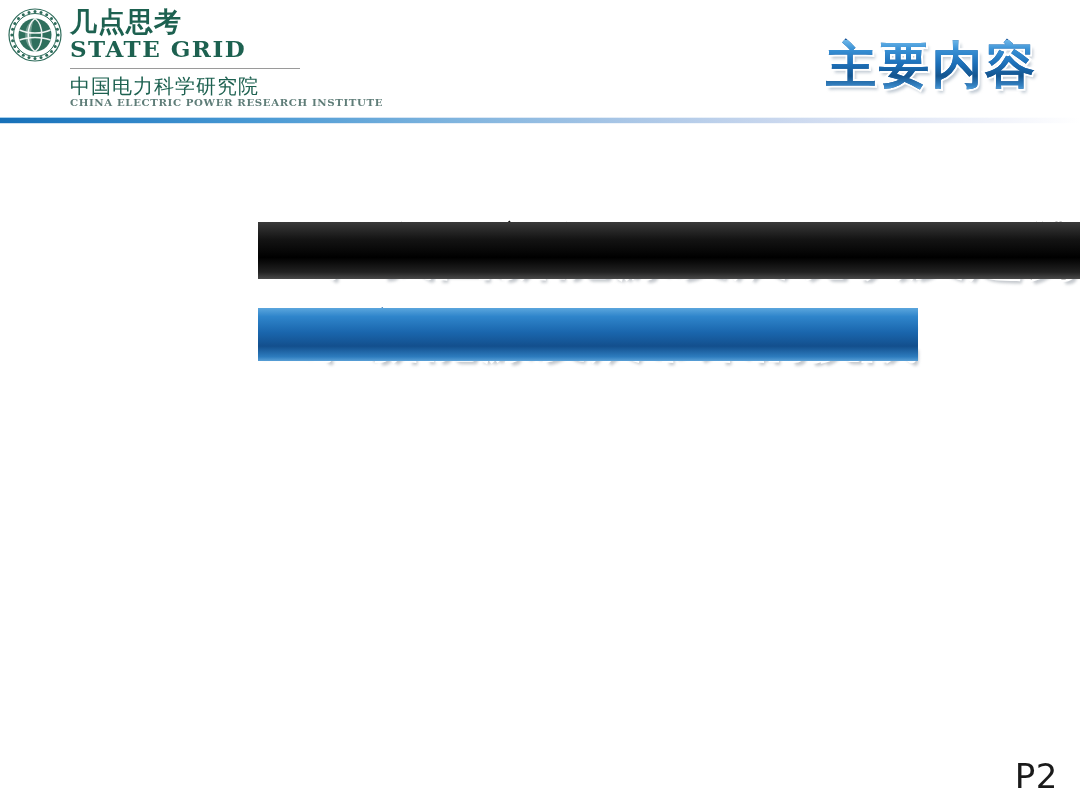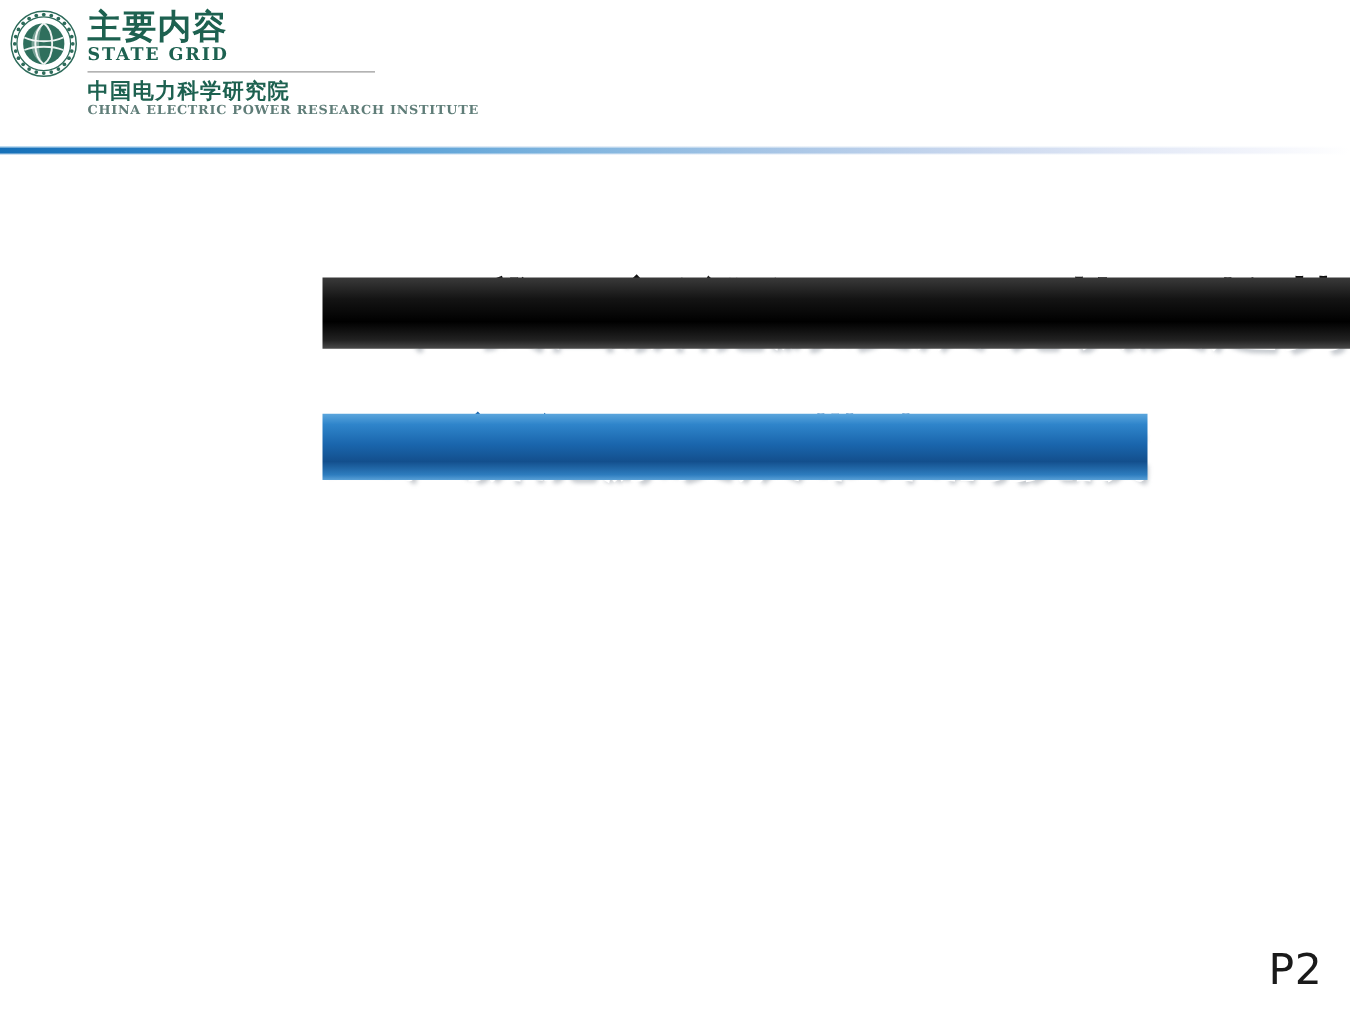--- a/index.html
+++ b/index.html
@@ -33,32 +33,32 @@
 
   .logo-text { margin-left:8px; padding-top:2px; }
   .brand-cn {
     font-family:"DejaVu Sans","Liberation Sans",sans-serif;
     font-size:27px; font-weight:bold; color:#1d6150;
     letter-spacing:1px; line-height:1.05;
     white-space:nowrap;
   }
   .brand-en {
     font-family:"DejaVu Serif","Liberation Serif",serif;
-    font-size:14px; font-weight:bold; color:#1d6150;
+    font-size:23px; font-weight:bold; color:#1d6150;
     letter-spacing:1.5px; line-height:1.15;
     white-space:nowrap;
   }
   .brand-rule {
     width:230px; height:1px;
     background:#9a9a9a;
     margin:5px 0 6px 0;
   }
   .inst-cn {
     font-family:"DejaVu Sans","Liberation Sans",sans-serif;
-    font-size:17px; font-weight:bold; color:#1d6150;
+    font-size:20px; font-weight:normal; color:#1d6150;
     letter-spacing:1px; line-height:1.1;
     white-space:nowrap;
   }
   .inst-en {
     font-family:"DejaVu Serif","Liberation Serif",serif;
     font-size:10px; font-weight:bold; color:#5f7d78;
     letter-spacing:0.6px; line-height:1.2;
     white-space:nowrap;
     transform:scaleX(1.02); transform-origin:left center;
   }
@@ -144,21 +144,21 @@
 
   
   #toc-1 { top:90px; font-size:57px; letter-spacing:2px; }
   #toc-1 .layer { font-size:57px; letter-spacing:2px; }
   #toc-1 .l-outline { color:#111111; }
   #toc-1 .l-fill {
     background:linear-gradient(180deg,#3a3a3a 0%,#141414 30%,#000000 62%,#222222 88%,#4a4a4a 100%);
   }
 
   
-  #toc-2 { top:199px; font-size:53px; letter-spacing:2px; }
+  #toc-2 { top:176px; font-size:53px; letter-spacing:2px; }
   #toc-2 .layer { font-size:53px; letter-spacing:2px; }
   #toc-2 .l-outline { color:#1a66ad; }
   #toc-2 .l-fill {
     background:linear-gradient(180deg,#5ba6dd 0%,#2f85cb 16%,#1a66ad 46%,#134f8d 72%,#2d7cbe 92%,#589fd6 100%);
   }
 
   
   #toc-3 { top:287px; font-size:53px; letter-spacing:2px; }
   #toc-3 .layer { font-size:53px; letter-spacing:2px; }
   #toc-3 .l-outline { color:#1a66ad; }
@@ -218,28 +218,33 @@
             <path d="M27 10.5 C 18 17, 18 37, 27 43.5"></path>
             <path d="M27 10.5 C 36 17, 36 37, 27 43.5"></path>
             <path d="M11.5 22 C 20 26, 34 26, 42.5 22"></path>
             <path d="M11.5 32 C 20 28.5, 34 28.5, 42.5 32"></path>
           </g>
           <path d="M27 10.5 C 14 17, 14 37, 27 43.5 C 22 37, 22 17, 27 10.5 Z" fill="#ffffff" opacity="0.35"></path>
         </svg>
       </div>
 
       <div class="logo-text">
-        <div class="brand-cn">主要内容</div>
+        <div class="brand-cn">几点思考</div>
         <div class="brand-en">STATE GRID</div>
         <div class="brand-rule"></div>
         <div class="inst-cn">中国电力科学研究院</div>
         <div class="inst-en">CHINA ELECTRIC POWER RESEARCH INSTITUTE</div>
       </div>
     </div>
 
+    <div class="header-title-wrap">
+      <span class="ht-shadow">主要内容</span>
+      <span class="ht-outline">主要内容</span>
+      <span class="ht-fill">主要内容</span>
+    </div>
 
     <div class="header-rule-hi"></div>
     <div class="header-rule"></div>
     <div class="header-rule-lo"></div>
   </div>
 
   <div class="content">
 
     <div class="toc-item" id="toc-1">
       <span class="layer l-shadow">一、我国新能源发展现状及趋势</span>

